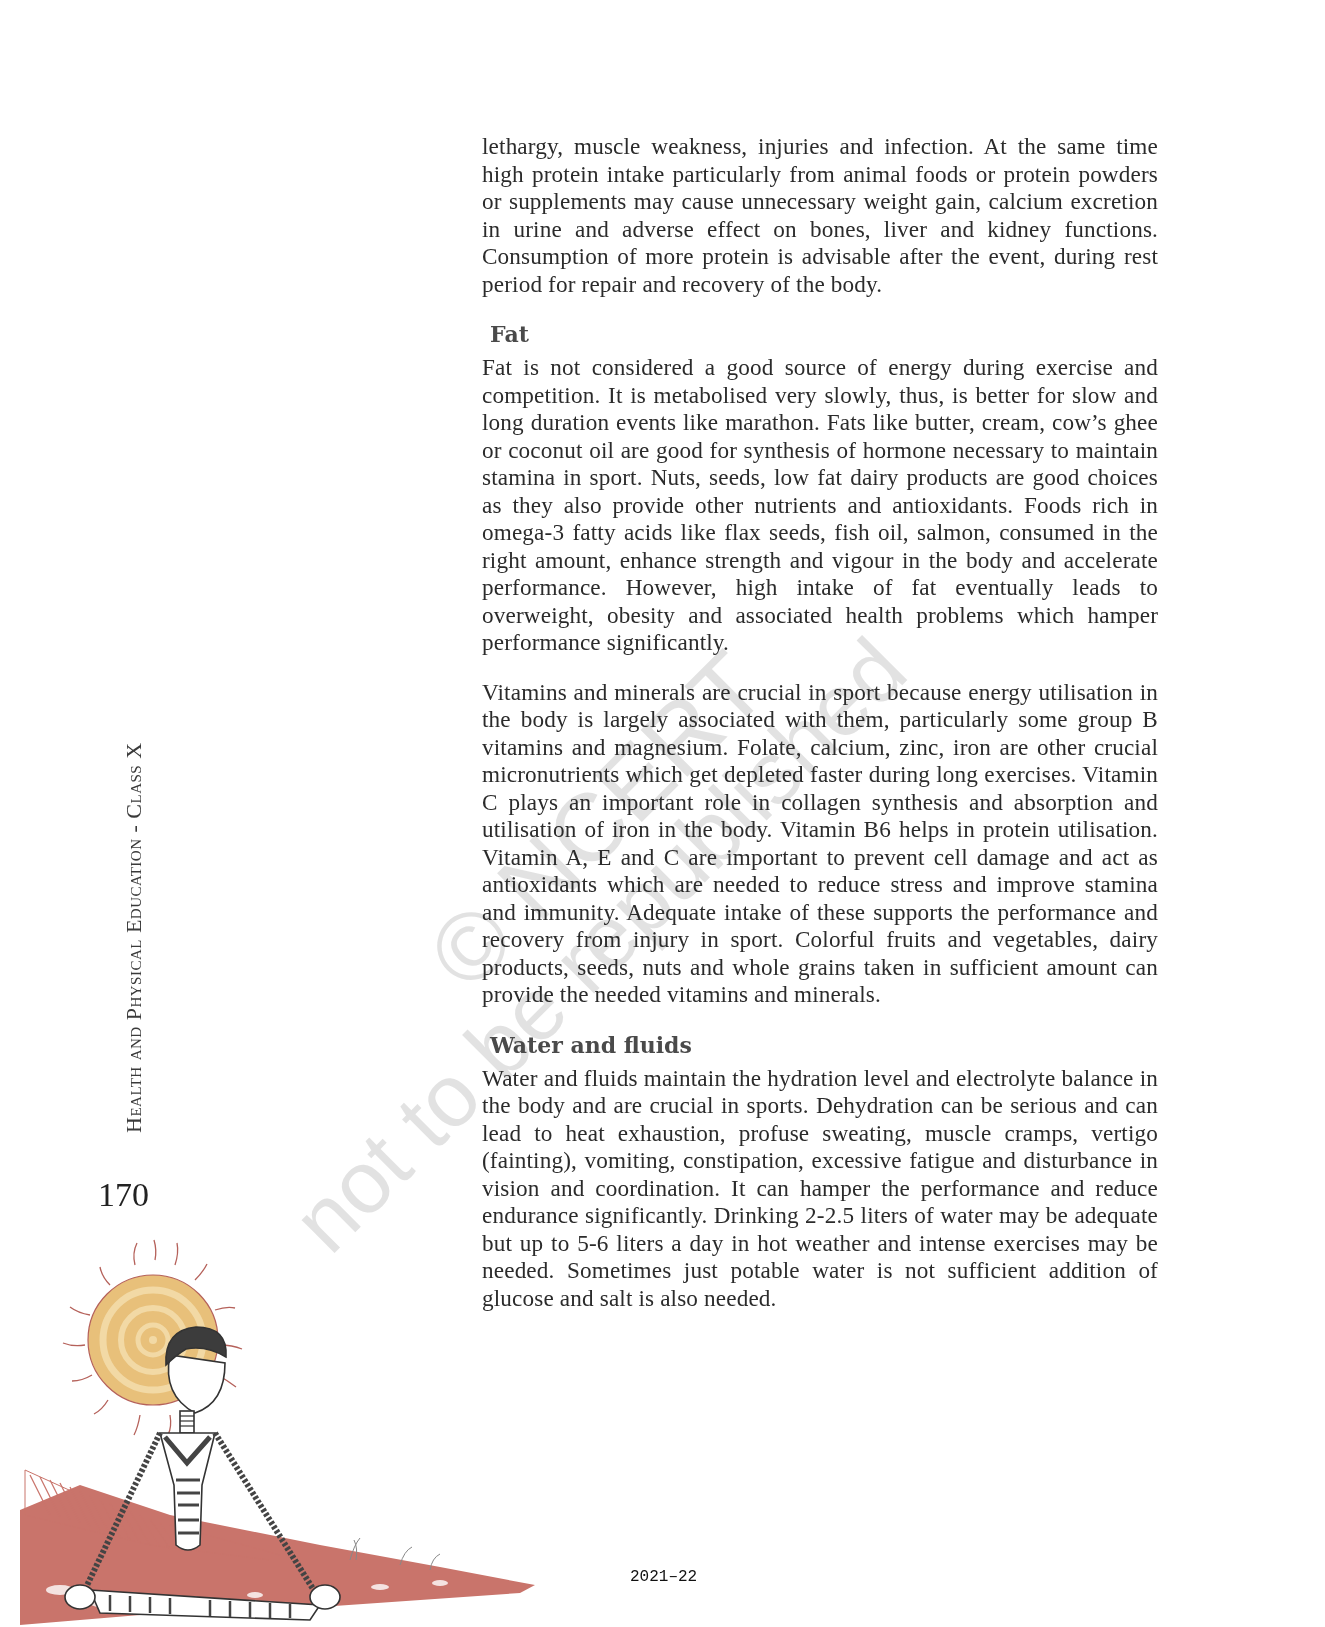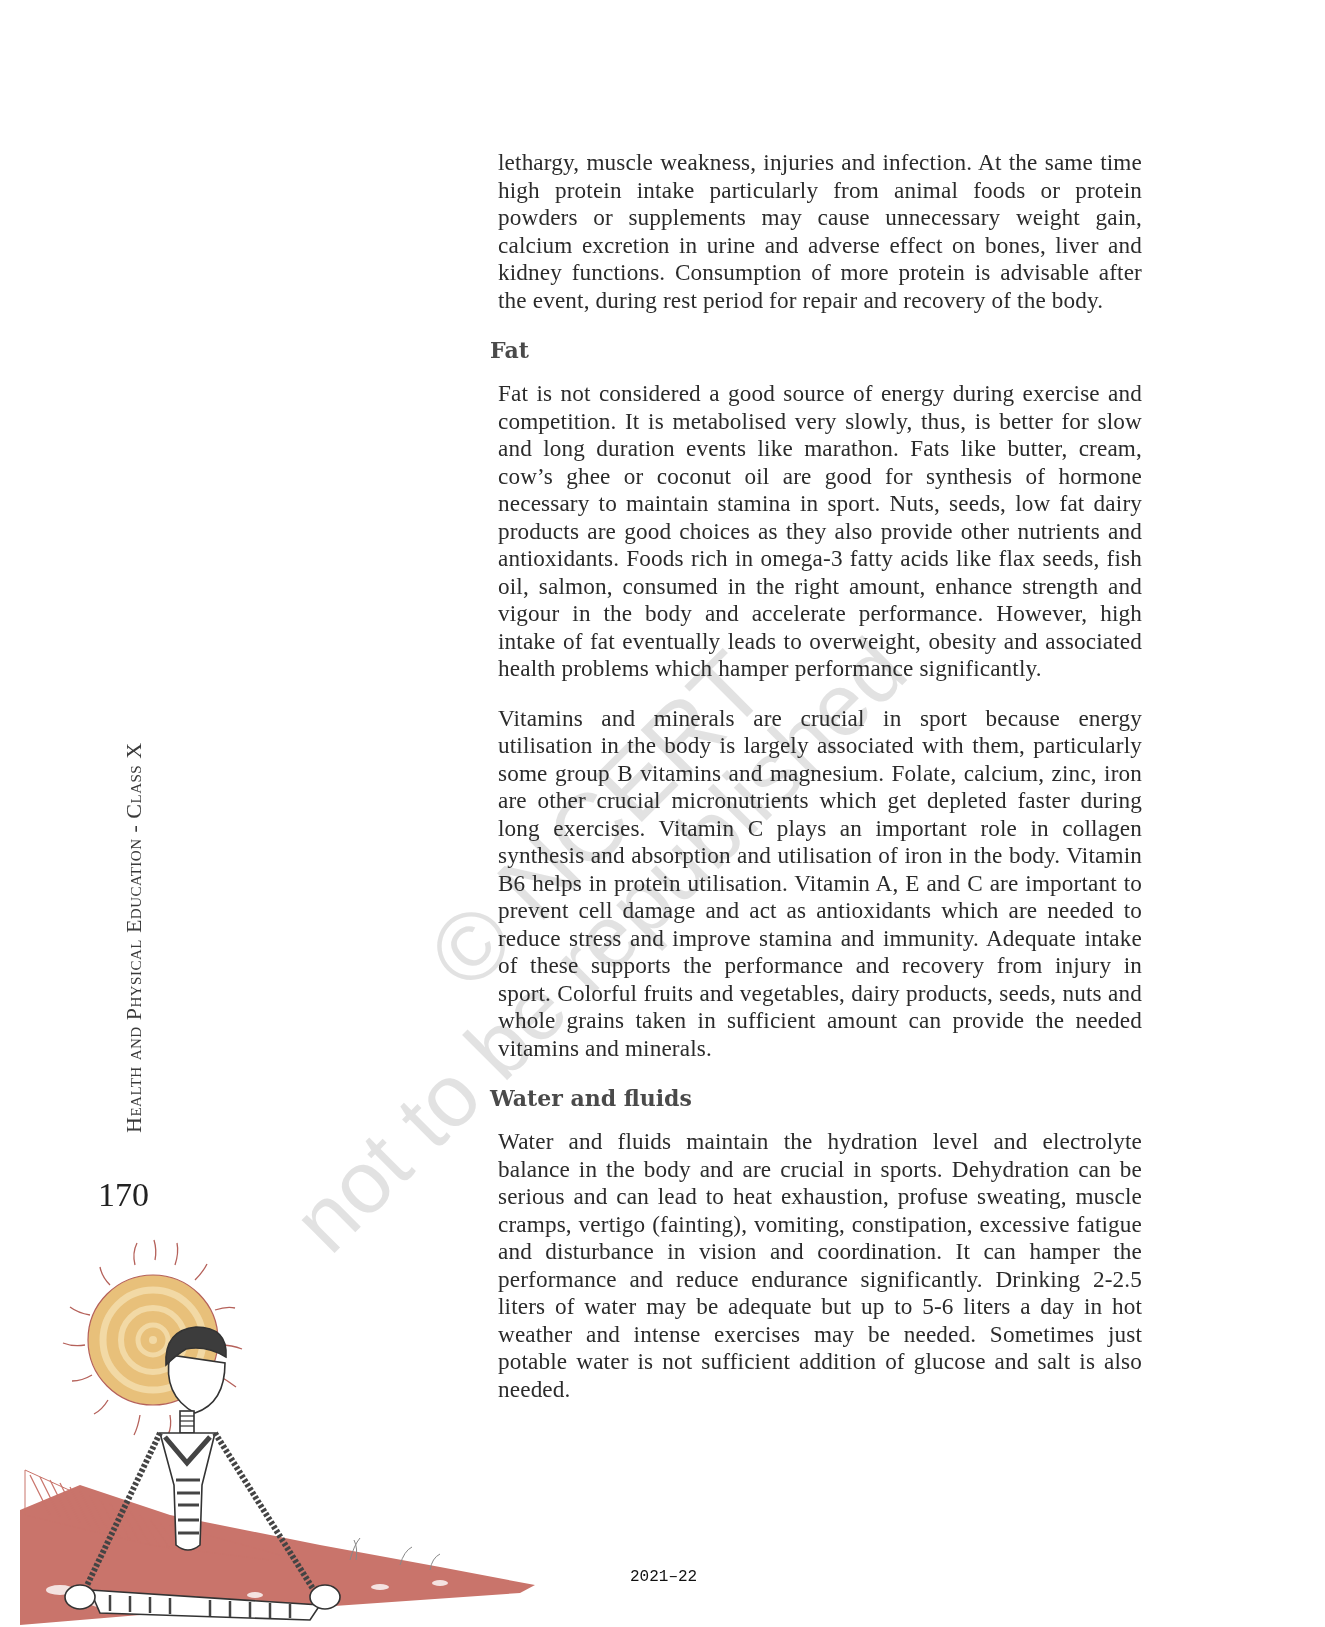--- a/index.html
+++ b/index.html
@@ -1,19 +1,19 @@
 <!DOCTYPE html>
 <html><head>
 <meta charset="utf-8">
 <style>
   html, body { margin: 0; padding: 0; background: #ffffff; }
   body { width: 1325px; height: 1627px; position: relative; overflow: hidden; font-family: "DejaVu Serif", serif; color: #2a2a2a; }
   .page { position: absolute; inset: 0; }
   .column { position: absolute; left: 482px; top: 133px; width: 676px; }
-  .para { font-family: "Liberation Serif", "DejaVu Serif", serif; font-size: 23.2px; line-height: 27.5px; text-align: justify; text-align-last: left; margin: 16px; color: #2b2b2b; letter-spacing: 0.15px; }
+  .para { font-family: "Liberation Serif", "DejaVu Serif", serif; font-size: 23.2px; line-height: 27.5px; text-align: justify; text-align-last: left; margin: 0; color: #2b2b2b; letter-spacing: 0.15px; }
   .heading { font-family: "DejaVu Serif", serif; font-weight: bold; font-size: 22px; color: #4a4a4a; margin: 8px; line-height: 28px; }
   .sec { margin-top: 22px; }
   .sec .heading { margin-bottom: 6px; }
   .side-title { position: absolute; left: 121px; top: 1133px; transform-origin: left top; transform: rotate(-90deg); white-space: nowrap; font-family: "Liberation Serif", serif; font-size: 22px; color: #3a3a3a; letter-spacing: 0.5px; font-variant: small-caps; }
   .page-num { position: absolute; left: 98px; top: 1176px; font-family: "Liberation Serif", serif; font-size: 34px; color: #222; }
   .year { position: absolute; left: 630px; top: 1568px; font-family: Liberation Mono, monospace; font-size: 16px; color: #111; }
   .wm { position: absolute; font-family: "Liberation Sans", sans-serif; color: rgba(150,150,150,0.28); white-space: nowrap; transform-origin: left bottom; transform: rotate(-45deg); pointer-events: none; }
   .wm1 { left: 485px; top: 900px; font-size: 96px; }
   .wm2 { left: 345px; top: 1170px; font-size: 88px; }
   .illus { position: absolute; left: 20px; top: 1215px; width: 540px; height: 410px; }

